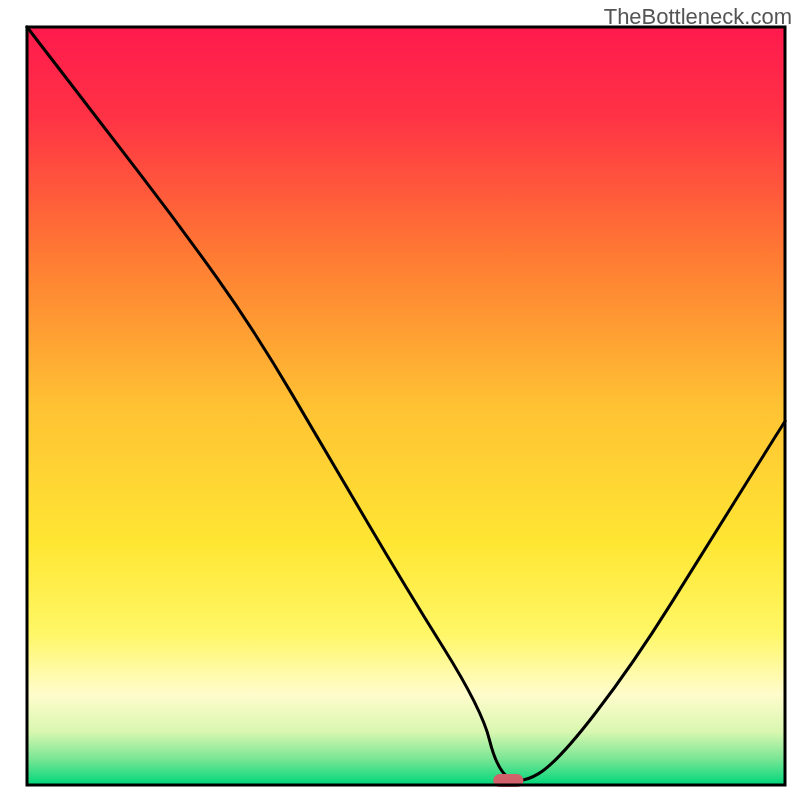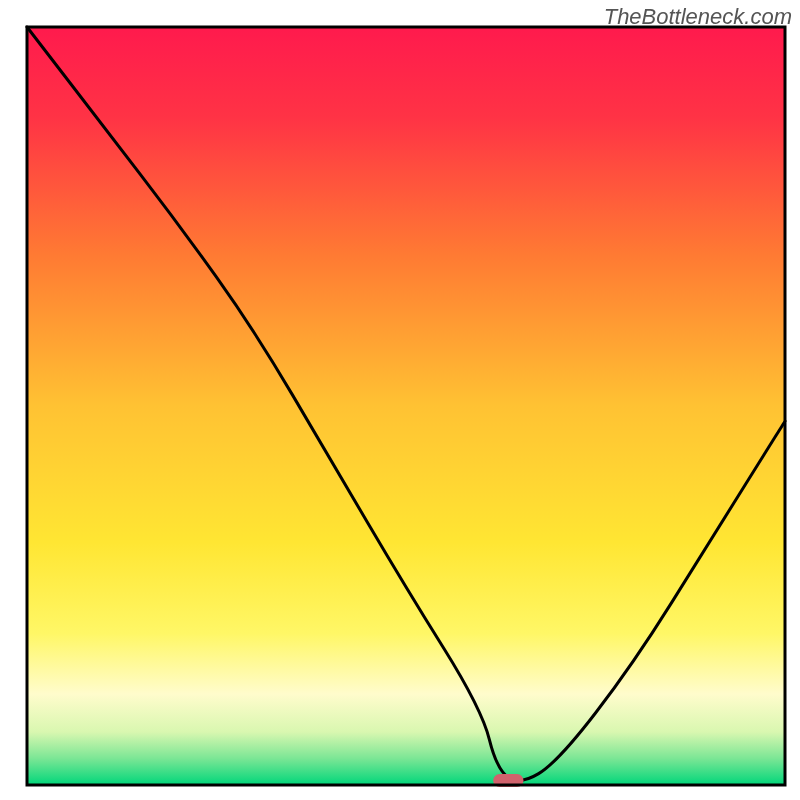--- a/index.html
+++ b/index.html
@@ -7,21 +7,20 @@
     padding: 0;
     width: 800px;
     height: 800px;
     background: #ffffff;
     font-family: Arial, Helvetica, sans-serif;
   }
   .container {
     position: relative;
     width: 800px;
     height: 800px;
-    font-style: italic;
   }
   .watermark {
     position: absolute;
     top: 4px;
     right: 8px;
     color: #555;
     font-size: 22px;
     font-family: Arial, sans-serif;
     z-index: 10;
   }

